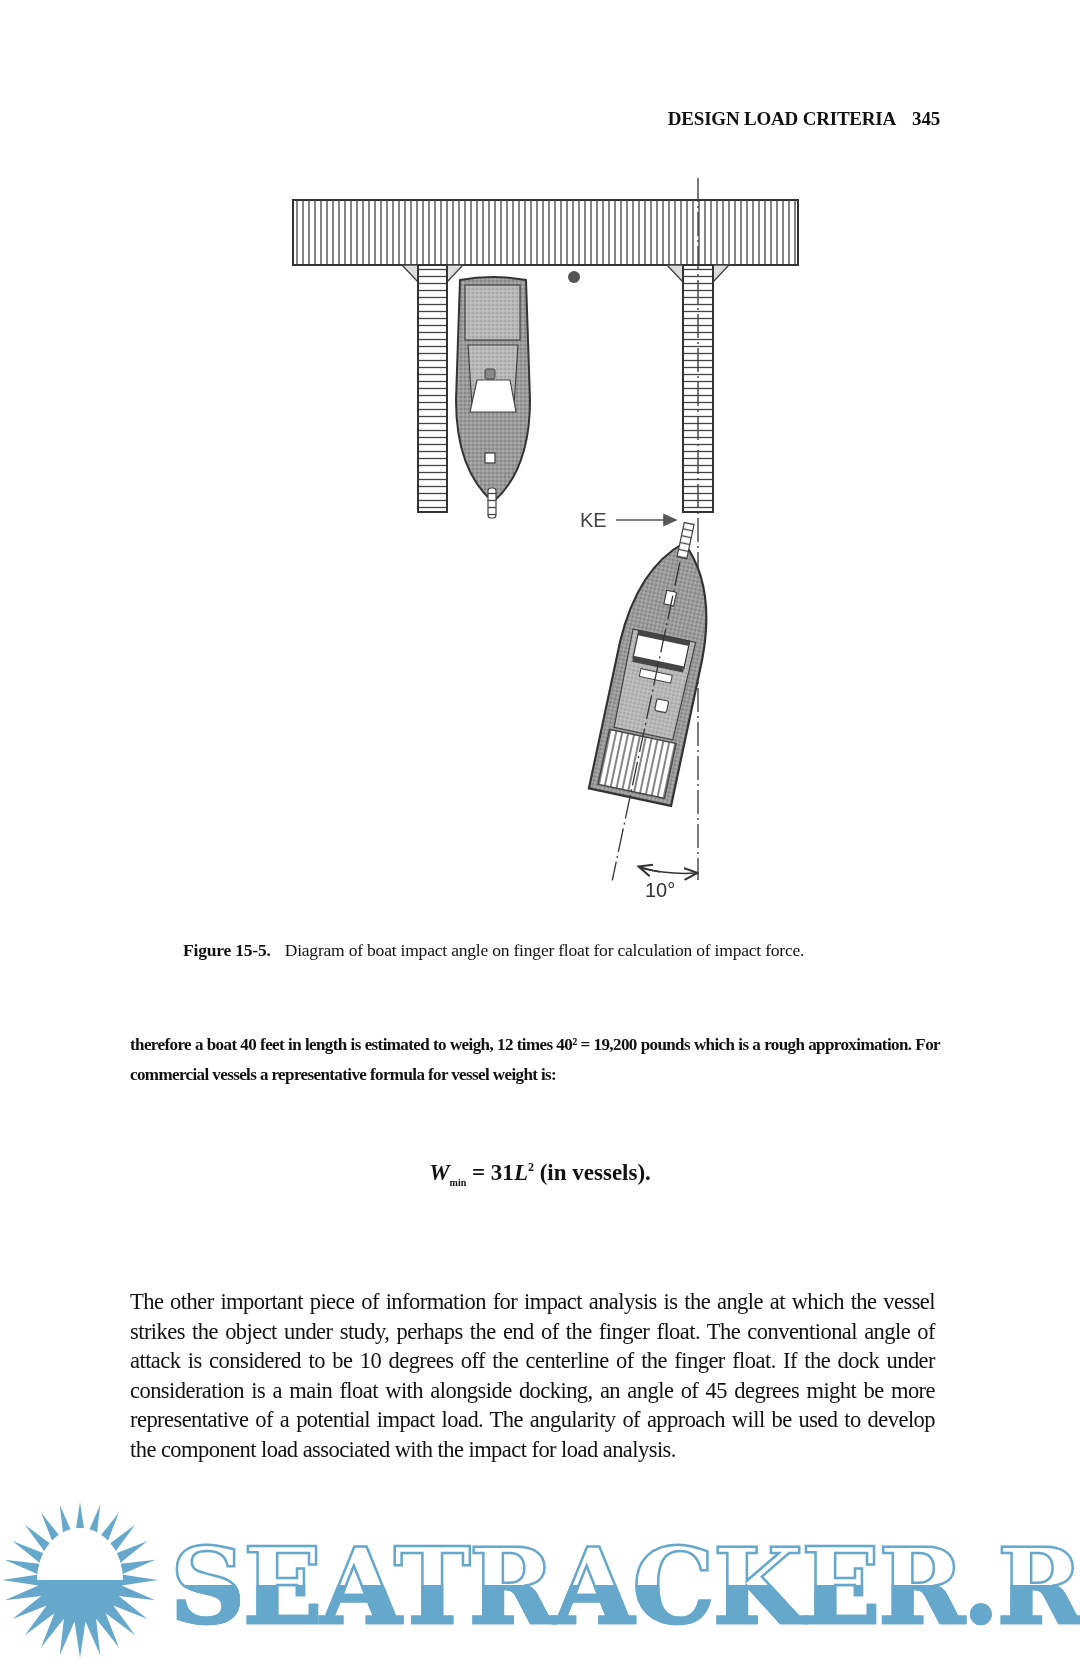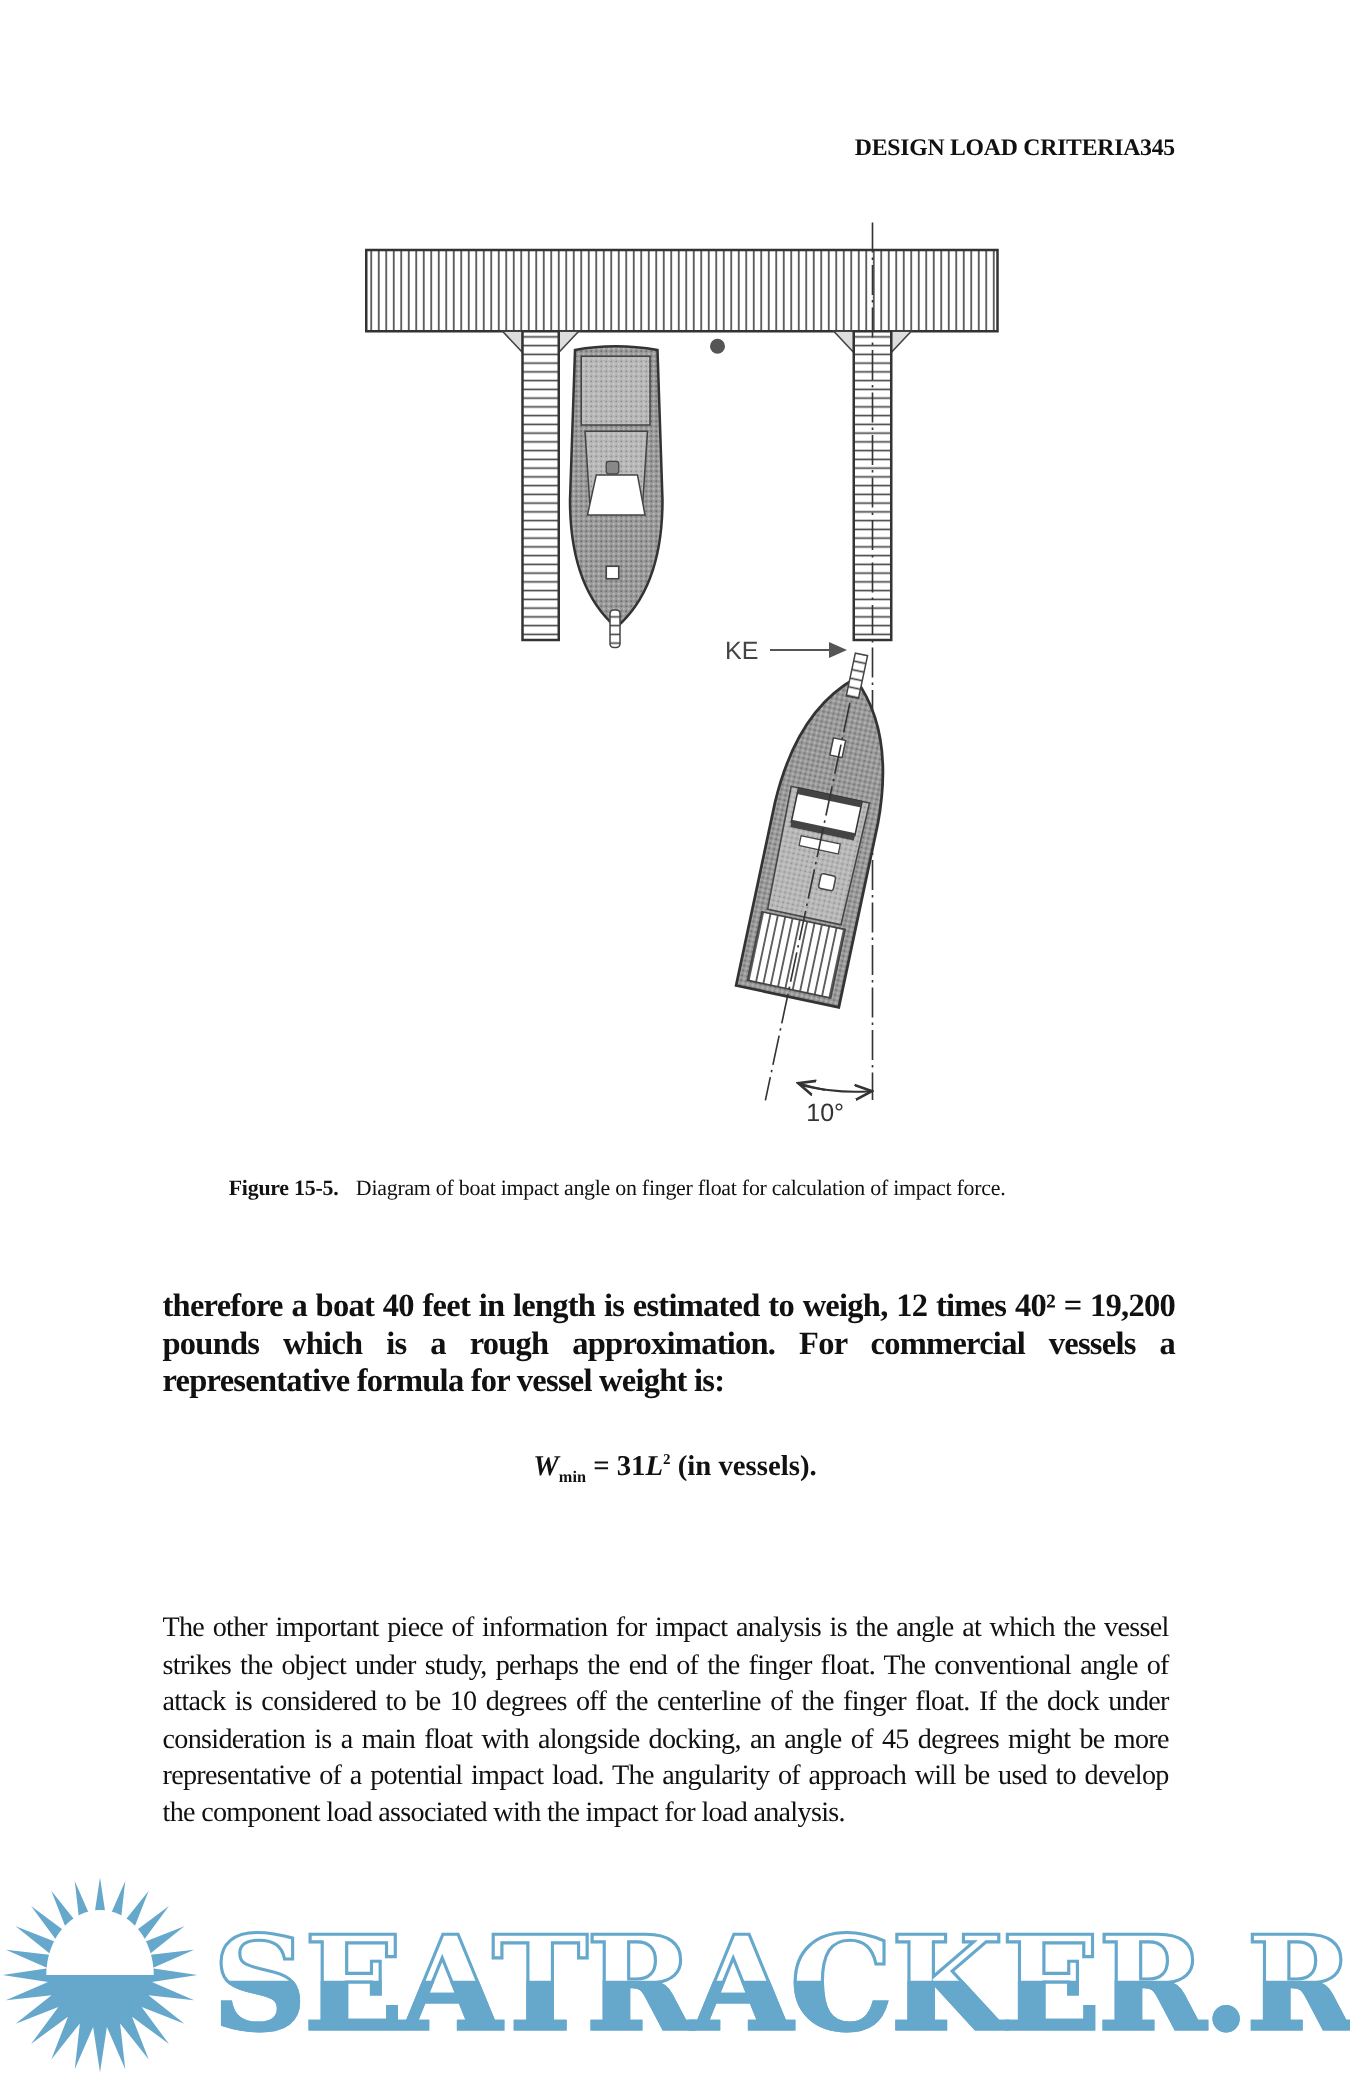--- a/index.html
+++ b/index.html
@@ -4,38 +4,38 @@
   <style>
     html, body { margin: 0; padding: 0; background: #ffffff; }
     body {
       width: 1080px; height: 1665px; position: relative; overflow: hidden;
       font-family: "Liberation Serif", "DejaVu Serif", serif; color: #111;
     }
     .running-head {
       position: absolute; top: 108px; left: 600px; width: 340px;
       text-align: right; font-weight: bold; font-size: 19px; letter-spacing: -0.2px;
     }
-    .running-head .pg { }
+    .running-head .pg { margin-left: 16px; }
     #figure { position: absolute; left: 0; top: 0; }
     .caption {
       position: absolute; top: 940px; left: 143px; width: 800px;
       font-size: 17.5px; letter-spacing: -0.2px; margin-left: 40px;
     }
     .caption .lab { font-weight: bold; margin-right: 14px; }
     .para-bold {
       position: absolute; top: 1030px; left: 130px; width: 810px;
-      font-weight: bold; font-size: 26px; line-height: 30px; letter-spacing: -0.6px;
+      font-weight: bold; font-size: 17px; line-height: 30px; letter-spacing: -0.6px;
       text-align: justify;
     }
     .equation {
       position: absolute; top: 1160px; left: 0; width: 1080px; text-align: center;
       font-weight: bold; font-size: 23px;
     }
     .equation i { font-style: italic; }
-    .equation sub { font-size: 13px; font-style: normal; }
+    .equation sub { font-size: 10px; font-style: normal; }
     .equation sup { font-size: 12px; }
     .para {
       position: absolute; top: 1287px; left: 130px; width: 805px;
       font-size: 22.5px; line-height: 29.5px; letter-spacing: -0.55px;
       text-align: justify;
     }
     .watermark { position: absolute; left: 0; top: 1500px; width: 1080px; height: 165px; }
     .wm-text {
       position: absolute; left: 170px; top: 1532px;
       font-family: "DejaVu Serif", serif; font-weight: bold; font-size: 104px;

